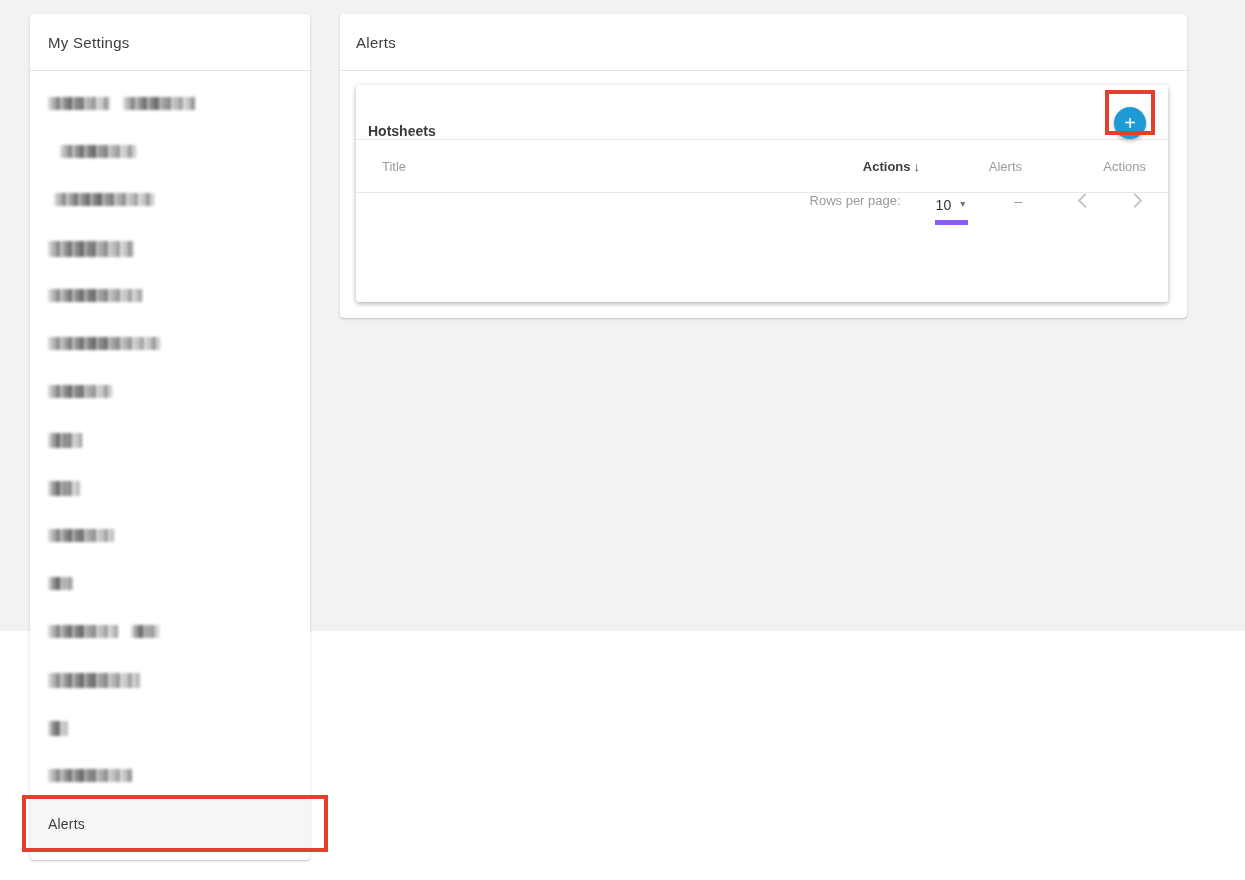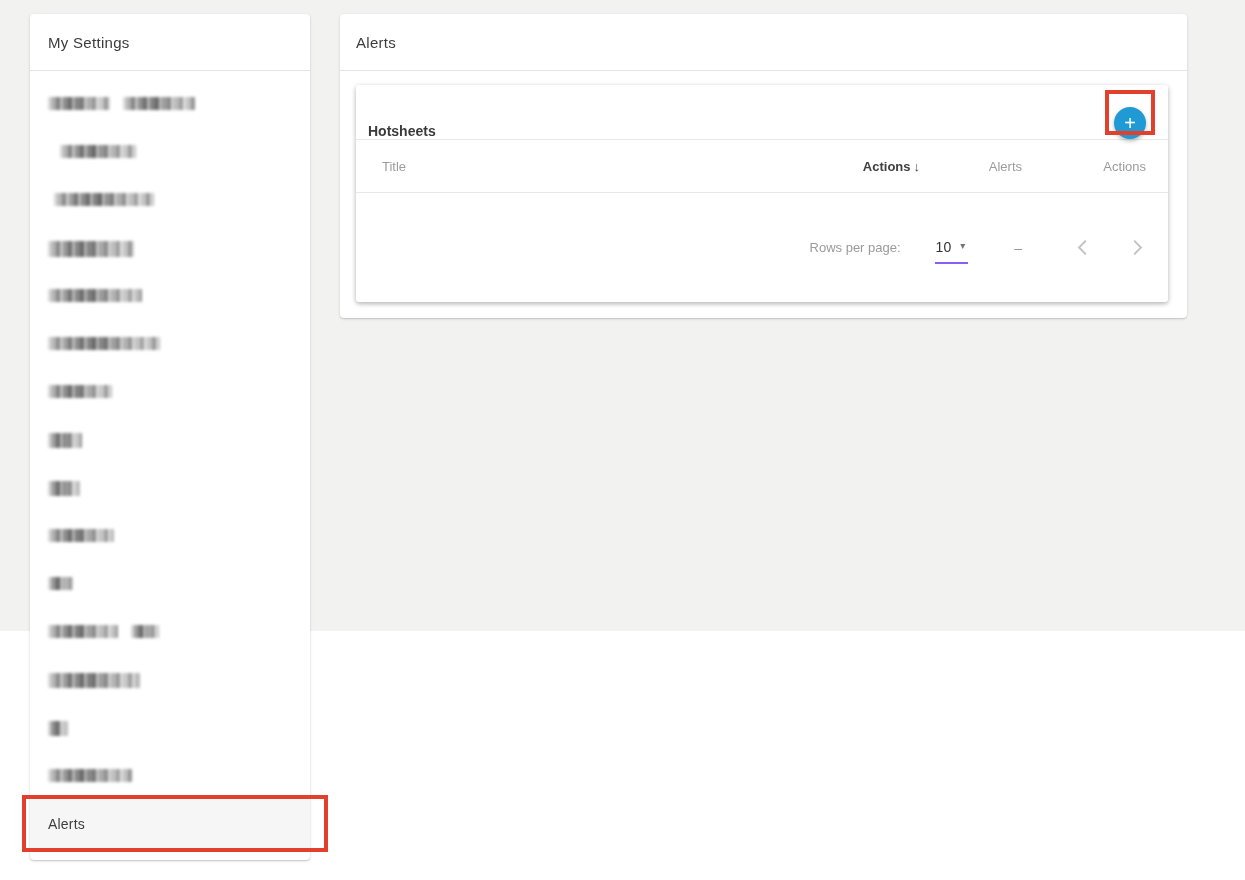--- a/index.html
+++ b/index.html
@@ -67,26 +67,26 @@
   .col-title { flex:1; cursor:pointer; }
   .col-created { width:130px; text-align:right; color:#3f3f3f; font-weight:bold; cursor:pointer; }
   .col-created .sort-arrow { font-weight:bold; margin-left:3px; }
   .col-alerts { width:102px; text-align:right; cursor:pointer; }
   .col-actions { width:124px; text-align:right; }
   .empty-row {
     height:54px; flex:0 0 54px; display:flex; align-items:center; justify-content:center;
     font-size:14px; color:#474747; border-bottom:1px solid #e8e8e8;
   }
   .pagination {
-    flex:1; display:flex; align-items:center; justify-content:flex-end;
+    flex:1; display:flex; align-items:flex-start; justify-content:flex-end;
     padding-right:24px; font-size:13px; color:#9a9a9a;
   }
   .rpp-select {
     margin-left:34px; display:flex; align-items:center; gap:9px;
-    padding:0 3px 7px 1px; border-bottom:2px solid #8b5cf6;
+    padding:0 3px 7px 1px; border-bottom:5px solid #8b5cf6;
     color:#333; font-size:14px; position:relative; top:4px; cursor:pointer;
   }
   .rpp-caret { font-size:10px; color:#757575; position:relative; top:-2px; }
   .range-text { margin-left:46px; font-size:14px; color:#9a9a9a; }
   .page-btn { border:none; background:transparent; cursor:pointer; display:flex; align-items:center; }
   .page-prev { margin-left:54px; }
   .page-next { margin-left:46px; }
 
   
   .red-annotation { position:absolute; border:4px solid #e2402c; pointer-events:none; }

